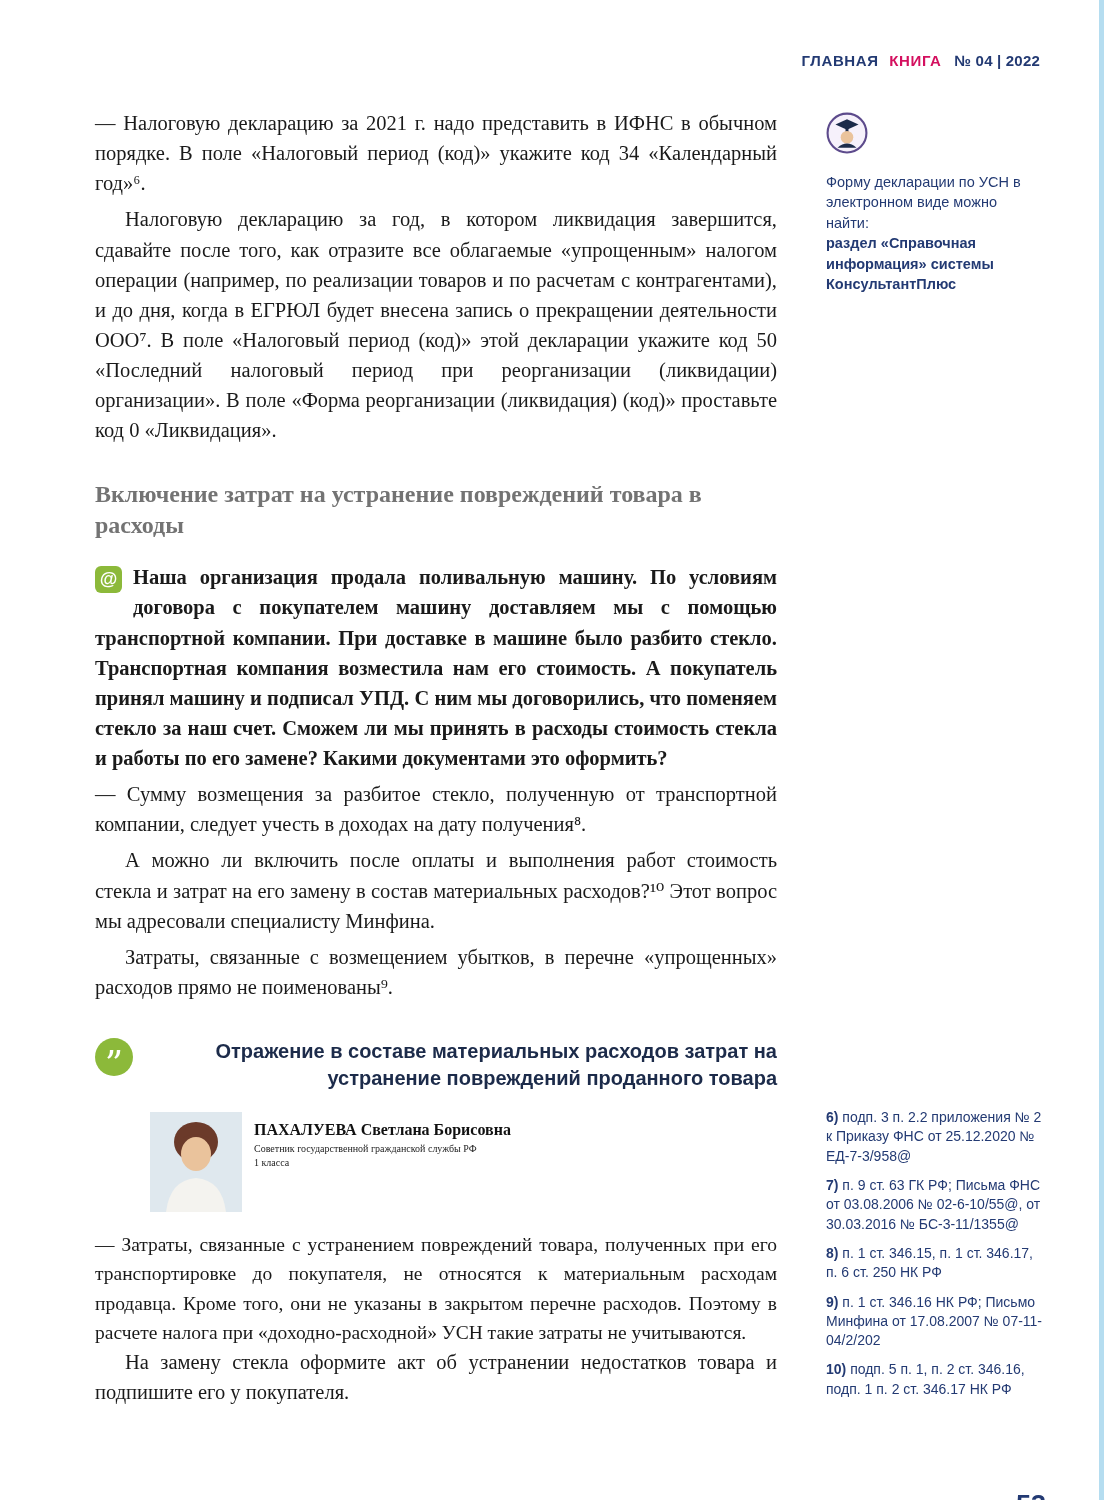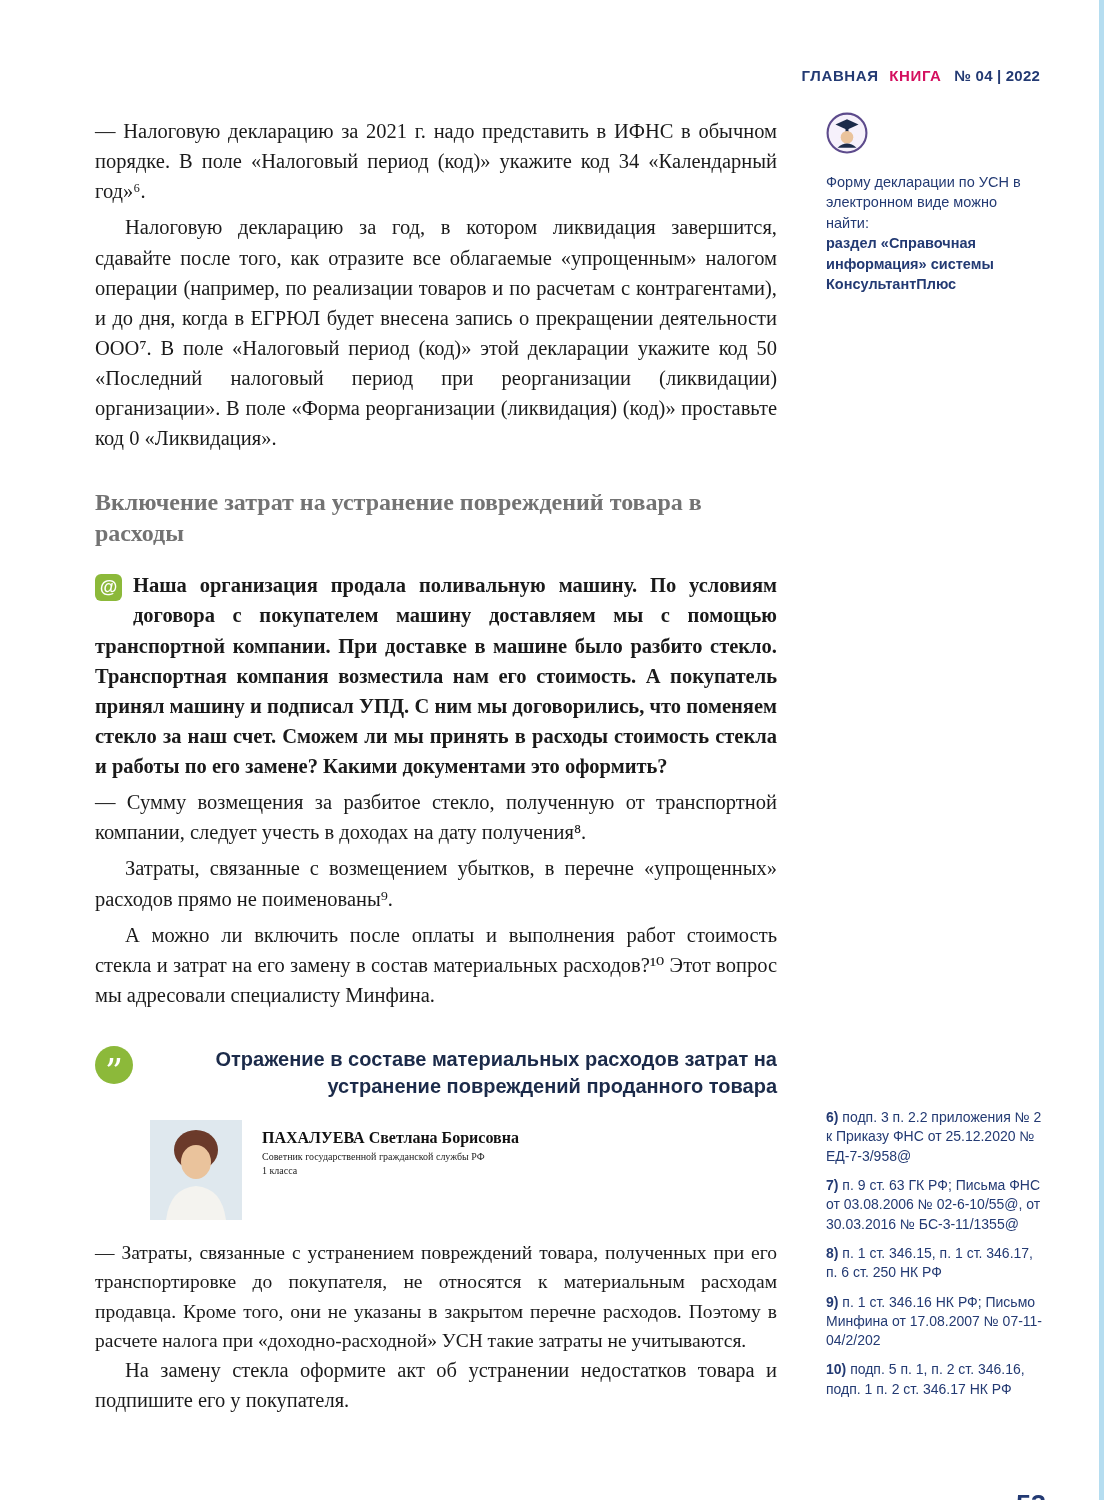--- a/index.html
+++ b/index.html
@@ -5,31 +5,31 @@
   html,body { margin:0; padding:0; background:#e9e9e9; }
   .page {
     position:relative; width:1104px; height:1500px; background:#ffffff;
     font-family:"Liberation Serif","DejaVu Serif",serif; color:#1a1a1a;
     margin:0 auto; overflow:hidden;
   }
   .edge-strip { position:absolute; right:0; top:0; width:5px; height:100%; background:#b5ddf0; }
 
   
   .masthead {
-    position:absolute; top:67px; right:64px;
+    position:absolute; top:52px; right:64px;
     font-family:"Liberation Sans","DejaVu Sans",sans-serif;
     font-weight:bold; font-size:15px; letter-spacing:.6px; white-space:nowrap;
   }
   .brand-navy { color:#233a73; }
   .brand-red  { color:#d4105f; margin-left:6px; }
   .issue      { color:#233a73; margin-left:8px; letter-spacing:.2px; }
 
   
   .main-col {
-    position:absolute; left:95px; top:116px; width:682px;
+    position:absolute; left:95px; top:108px; width:682px;
     font-size:20.5px; line-height:1.47; text-align:justify;
   }
   .main-col p { margin:0; }
   .indent { text-indent:30px; }
   .section-heading {
     margin:34px 0 22px 0; font-size:24px; line-height:1.27;
     font-weight:bold; color:#737373; text-align:left;
   }
   .question-wrap { font-weight:bold; }
   .at-icon {
@@ -45,21 +45,21 @@
   .quote-badge {
     position:absolute; left:0; top:0; width:38px; height:38px;
     background:#8cb93a; border-radius:50%; color:#ffffff;
     font-size:36px; line-height:52px; text-align:center; overflow:hidden;
     font-family:"DejaVu Serif",serif;
   }
   .quote-heading {
     margin:0 0 0 55px; font-family:"Liberation Sans","DejaVu Sans",sans-serif;
     font-weight:bold; font-size:20px; line-height:1.35; color:#1c2b4a; text-align:right;
   }
-  .expert-row { margin:20px 0 18px 55px; display:flex; gap:20px; align-items:flex-start; }
+  .expert-row { margin:20px 0 18px 55px; display:flex; gap:12px; align-items:flex-start; }
   .expert-photo { width:92px; height:100px; flex:0 0 auto; background:#dfe8ee; }
   .expert-photo svg { display:block; width:100%; height:100%; }
   .expert-info { padding-top:6px; text-align:left; }
   .expert-name { font-weight:bold; font-size:16px; color:#111; margin:0 0 4px 0; }
   .expert-title { font-size:10px; color:#222; line-height:1.4; margin:0; }
   .quote-text { margin-left:55px; font-size:19.5px; line-height:1.5; }
   .closing { margin-top:30px; }
 
   
   .sidebar {
@@ -103,22 +103,22 @@
     <p class="body-par indent gap-s">Налоговую декларацию за год, в котором ликвидация завершится, сдавайте после того, как отразите все облагаемые «упрощенным» налогом операции (например, по реализации товаров и по расчетам с контрагентами), и до дня, когда в ЕГРЮЛ будет внесена запись о прекращении деятельности ООО⁷. В поле «Налоговый период (код)» этой декларации укажите код 50 «Последний налоговый период при реорганизации (ликвидации) организации». В поле «Форма реорганизации (ликвидация) (код)» проставьте код 0 «Ликвидация».</p>
 
     <h2 class="section-heading">Включение затрат на устранение повреждений товара в расходы</h2>
 
     <div class="question-wrap">
       <span class="at-icon">@</span>
       <p>Наша организация продала поливальную машину. По условиям договора с покупателем машину доставляем мы с помощью транспортной компании. При доставке в машине было разбито стекло. Транспортная компания возместила нам его стоимость. А покупатель принял машину и подписал УПД. С ним мы договорились, что поменяем стекло за наш счет. Сможем ли мы принять в расходы стоимость стекла и работы по его замене? Какими документами это оформить?</p>
     </div>
 
     <p class="gap-s">—  Сумму возмещения за разбитое стекло, полученную от транспортной компании, следует учесть в доходах на дату получения⁸.</p>
+    <p class="indent gap-s">А можно ли включить после оплаты и выполнения работ стоимость стекла и затрат на его замену в состав материальных расходов?¹⁰ Этот вопрос мы адресовали специалисту Минфина.</p>
     <p class="indent gap-s">Затраты, связанные с возмещением убытков, в перечне «упрощенных» расходов прямо не поименованы⁹.</p>
-    <p class="indent gap-s">А можно ли включить после оплаты и выполнения работ стоимость стекла и затрат на его замену в состав материальных расходов?¹⁰ Этот вопрос мы адресовали специалисту Минфина.</p>
 
     <section class="quote-section">
       <div class="quote-badge">”</div>
       <h3 class="quote-heading">Отражение в составе материальных расходов затрат на устранение повреждений проданного товара</h3>
 
       <div class="expert-row">
         <div class="expert-photo">
           <svg viewBox="0 0 92 100" xmlns="http://www.w3.org/2000/svg">
             <rect width="92" height="100" fill="#dfe8ee"></rect>
             <ellipse cx="46" cy="30" rx="22" ry="20" fill="#6b3a2a"></ellipse>

